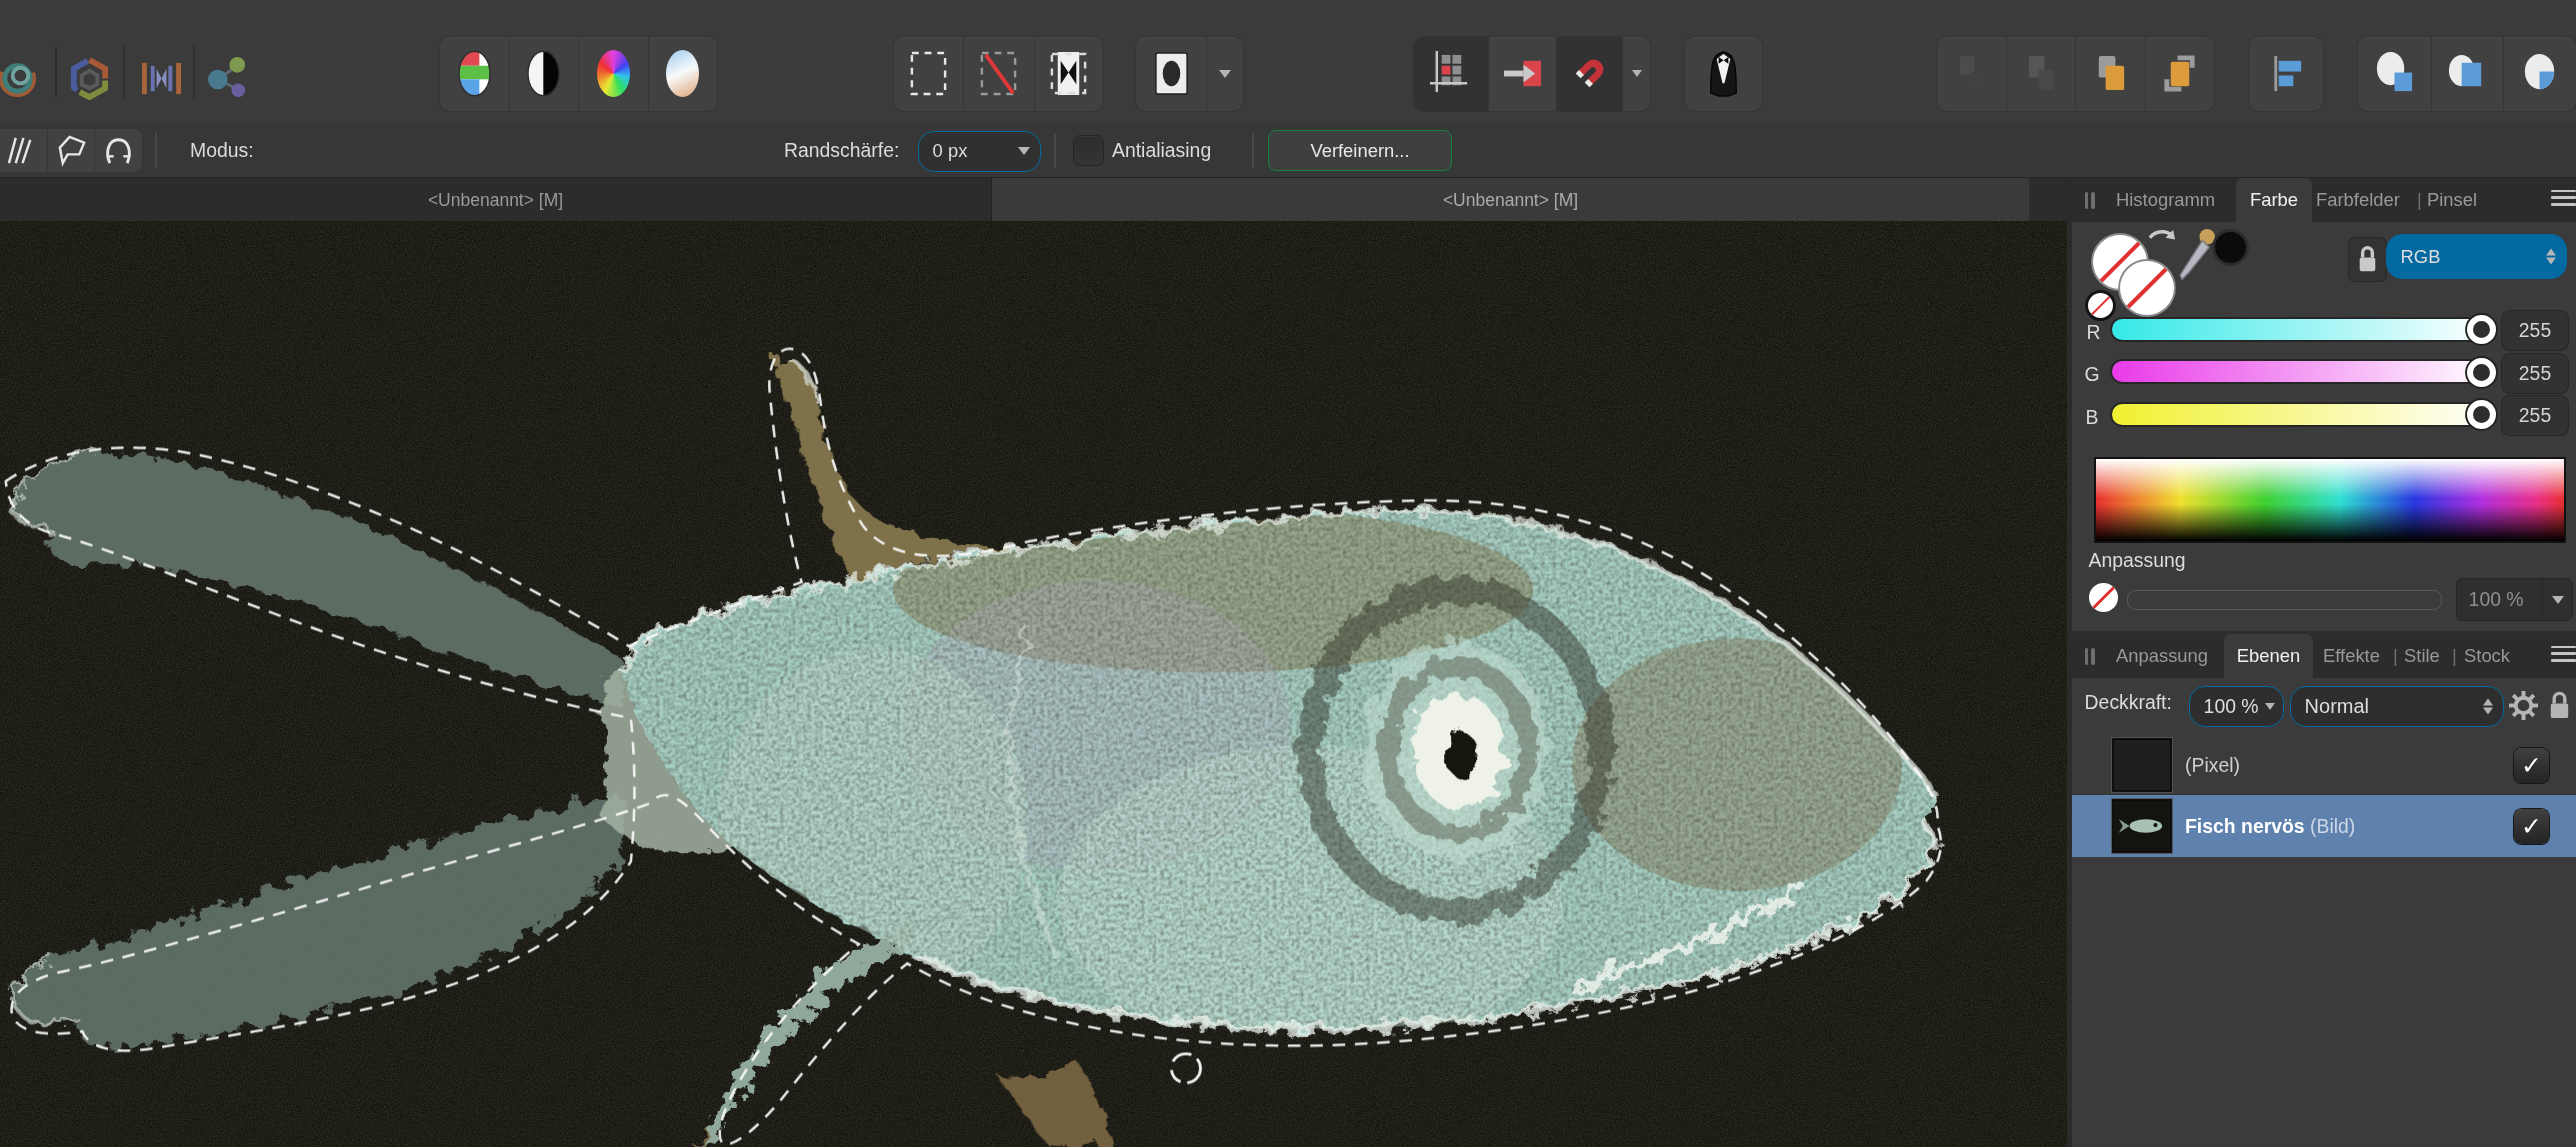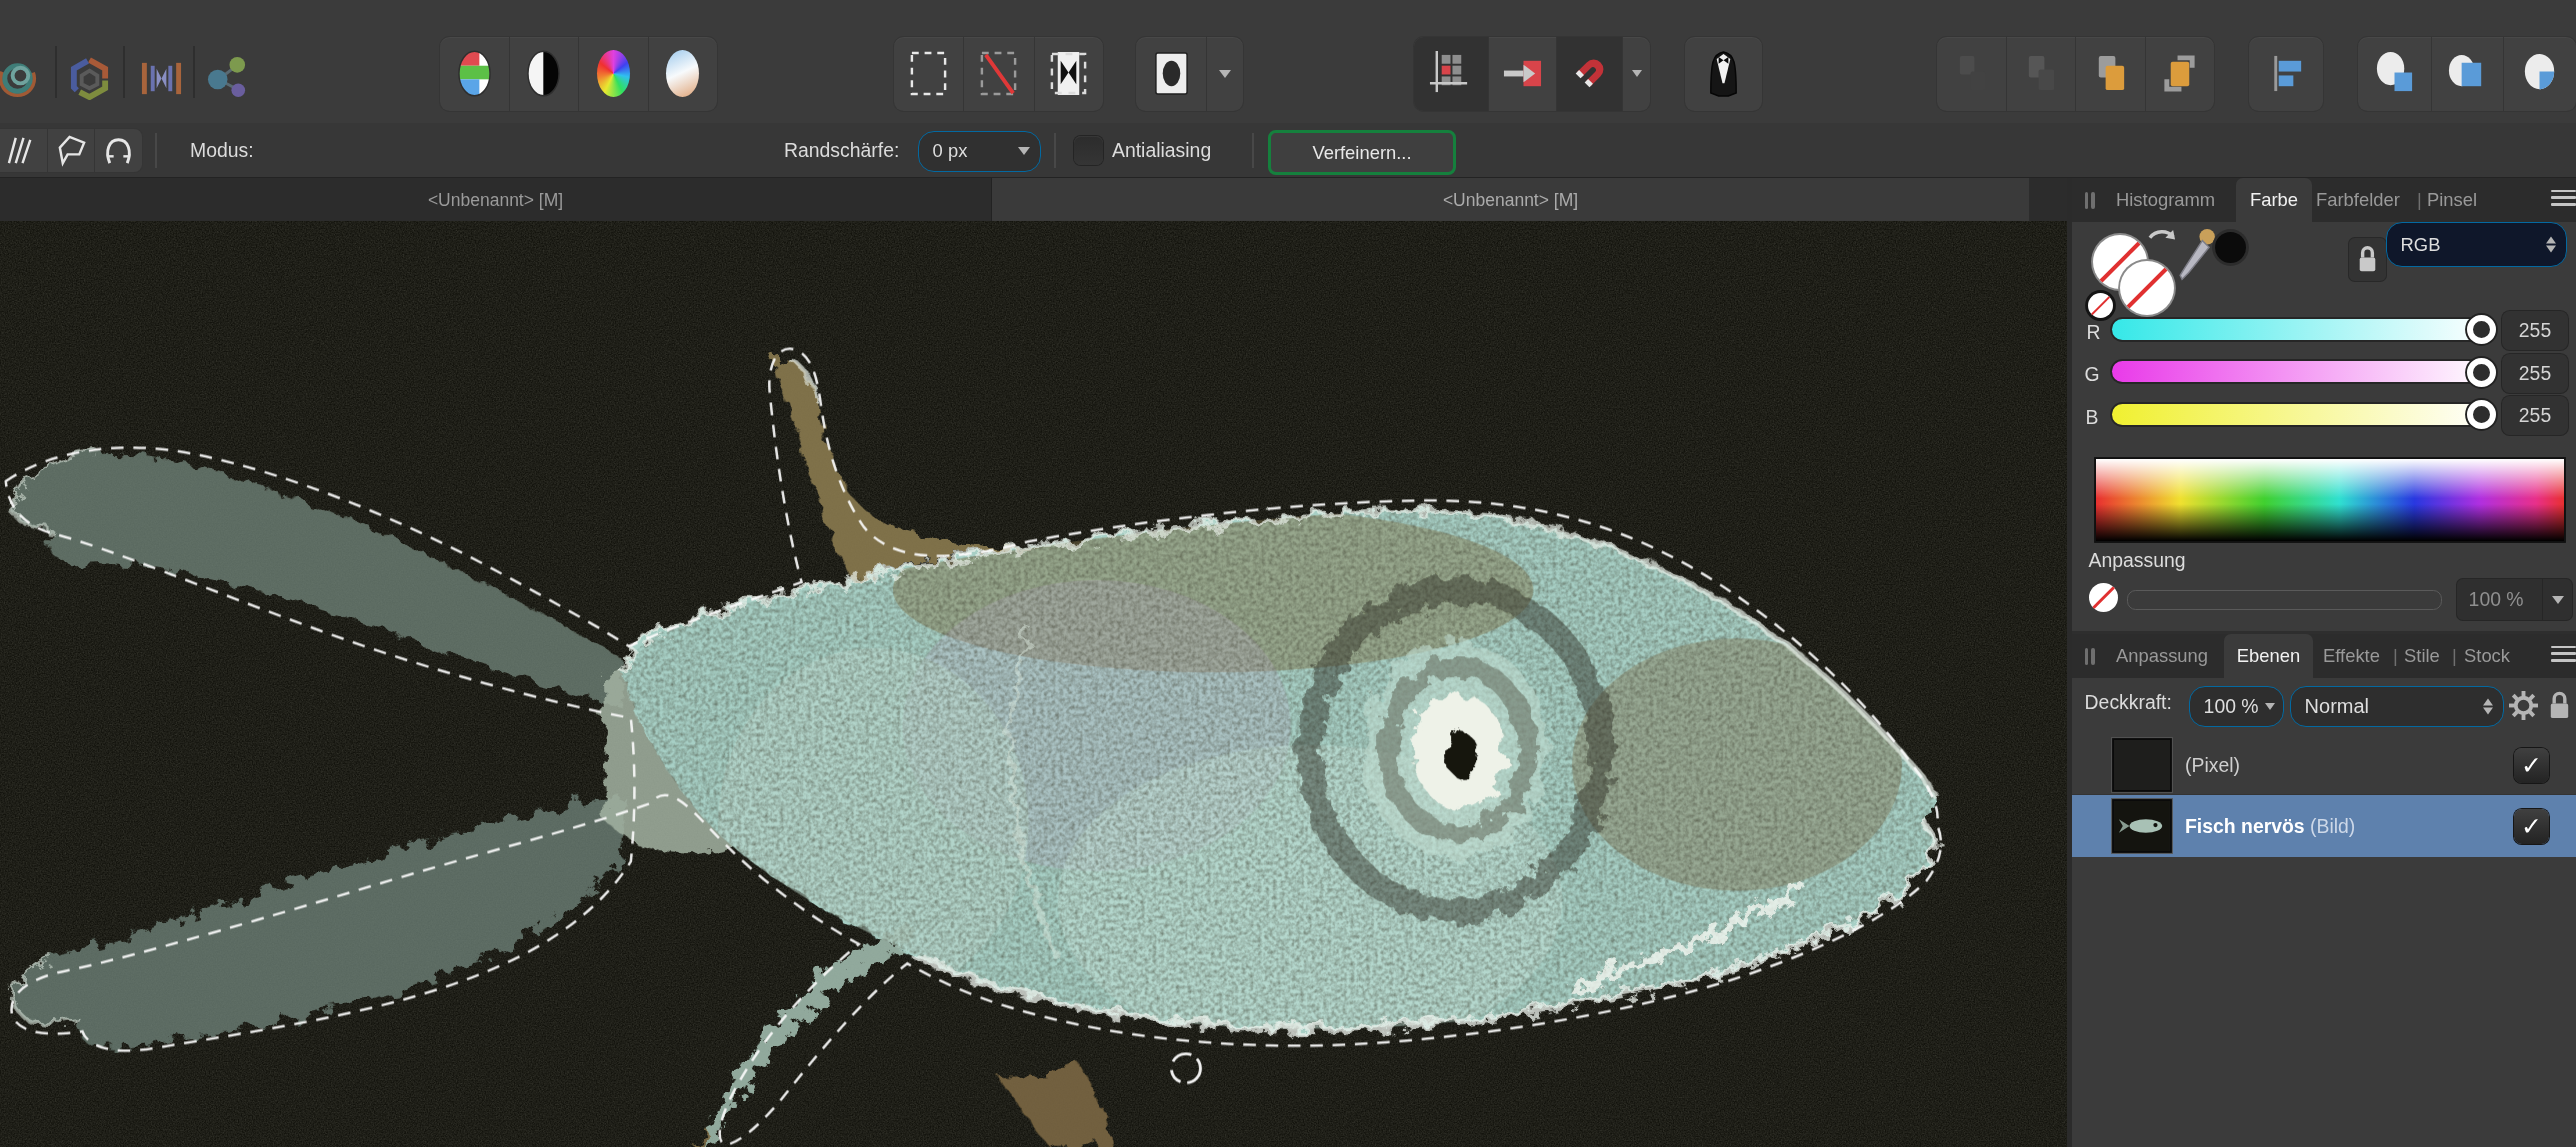--- a/index.html
+++ b/index.html
@@ -24,21 +24,21 @@
   
   .ctxbar{left:0;top:123px;width:2576px;height:54px;background:#373737;border-bottom:1px solid #232323;}
   .ctx-sep{position:absolute;top:9.7px;width:1.9px;height:35px;background:#484848;}
   .ctxlabel{color:#dcdcdc;font-size:19.4px;line-height:54px;}
   .seg{display:flex;position:absolute;top:7.8px;height:39px;border:1px solid #2a2a2a;border-radius:3.9px;overflow:hidden;background:#3f3f3f;}
   .seg .s{color:#e3e3e3;font-size:18.4px;line-height:39px;padding:0 17.5px;border-right:1px solid #2a2a2a;background:#3f3f3f;}
   .seg .s:last-child{border-right:none;}
   .seg .s.on{background:#2c2c2c;}
   .combo{position:absolute;background:#303030;border:1px solid #0369a1;border-radius:16px;color:#dedede;font-size:18.4px;display:flex;align-items:center;}
   .combo .val{padding-left:13.6px;flex:1;}
-  .btn{position:absolute;background:#3f3f3f;border:3px solid #15803d;border-radius:7.8px;color:#e8e8e8;font-size:18.4px;text-align:center;}
+  .btn{position:absolute;background:#3f3f3f;border:1px solid #15803d;border-radius:7.8px;color:#e8e8e8;font-size:18.4px;text-align:center;}
   .chk{position:absolute;width:29px;height:29px;border-radius:6.8px;background:linear-gradient(#2c2c2c,#353535);
        box-shadow:0 0 0 1px #242424,0 1px 1px rgba(255,255,255,.06) inset;}
   .tri-down{width:0;height:0;border-left:6.8px solid transparent;border-right:6.8px solid transparent;border-top:8.7px solid #b5b5b5;}
   .tri-up-s{width:0;height:0;border-left:5.8px solid transparent;border-right:5.8px solid transparent;border-bottom:7.8px solid #b5b5b5;}
   .tri-down-s{width:0;height:0;border-left:5.8px solid transparent;border-right:5.8px solid transparent;border-top:7.8px solid #b5b5b5;}
   
   .tabbar{left:0;top:178px;width:2500px;height:44px;background:#2c2c2c;}
   .doctab{position:absolute;top:0;height:44px;color:#9a9a9a;font-size:17.5px;display:flex;align-items:center;justify-content:center;}
   .doctab.active{background:#3a3a3a;color:#ababab;}
   
@@ -447,21 +447,21 @@
       <path d="M26 13 L33 20 L12 46 L5 53 L3 49 L8 41 Z" fill="#b8b8c2" stroke="#7d7d86" stroke-width="1.5"></path>
     </svg>
     <div class="abs" style="left:143px;top:54px;width:31px;height:31px;border-radius:50%;background:#0b0b0b;box-shadow:0 0 0 2.9px #2c2c2c;"></div>
 
     <div class="abs" style="left:277px;top:60px;width:37px;height:43px;background:#333;border-radius:5.8px;box-shadow:0 0 0 1px #282828;">
       <svg width="37" height="43" viewBox="0 0 38 44">
         <rect x="11" y="20" width="16" height="14" rx="2" fill="#c9c9c9"></rect>
         <path d="M14 20 V15 a5 5 0 0 1 10 0 V20" fill="none" stroke="#c9c9c9" stroke-width="3.5"></path>
       </svg>
     </div>
-    <div class="combo" style="left:314px;top:44px;width:179px;height:43px;background:#0f172a;">
+    <div class="combo" style="left:314px;top:56px;width:179px;height:43px;background:#0369a1;">
       <div class="val">RGB</div>
       <div class="stepper">
           <div class="tri-up-s"></div>
           <div class="tri-down-s"></div>
         </div>
     </div>
 
     <div class="abs plabel" style="left:14.6px;top:143px;">R</div>
     <div class="slider-track" style="left:40px;top:141px;width:380px;background:linear-gradient(90deg,#35e8e8,#ffffff);"></div>
     <div class="slider-knob" style="left:395px;top:137px;"></div>

